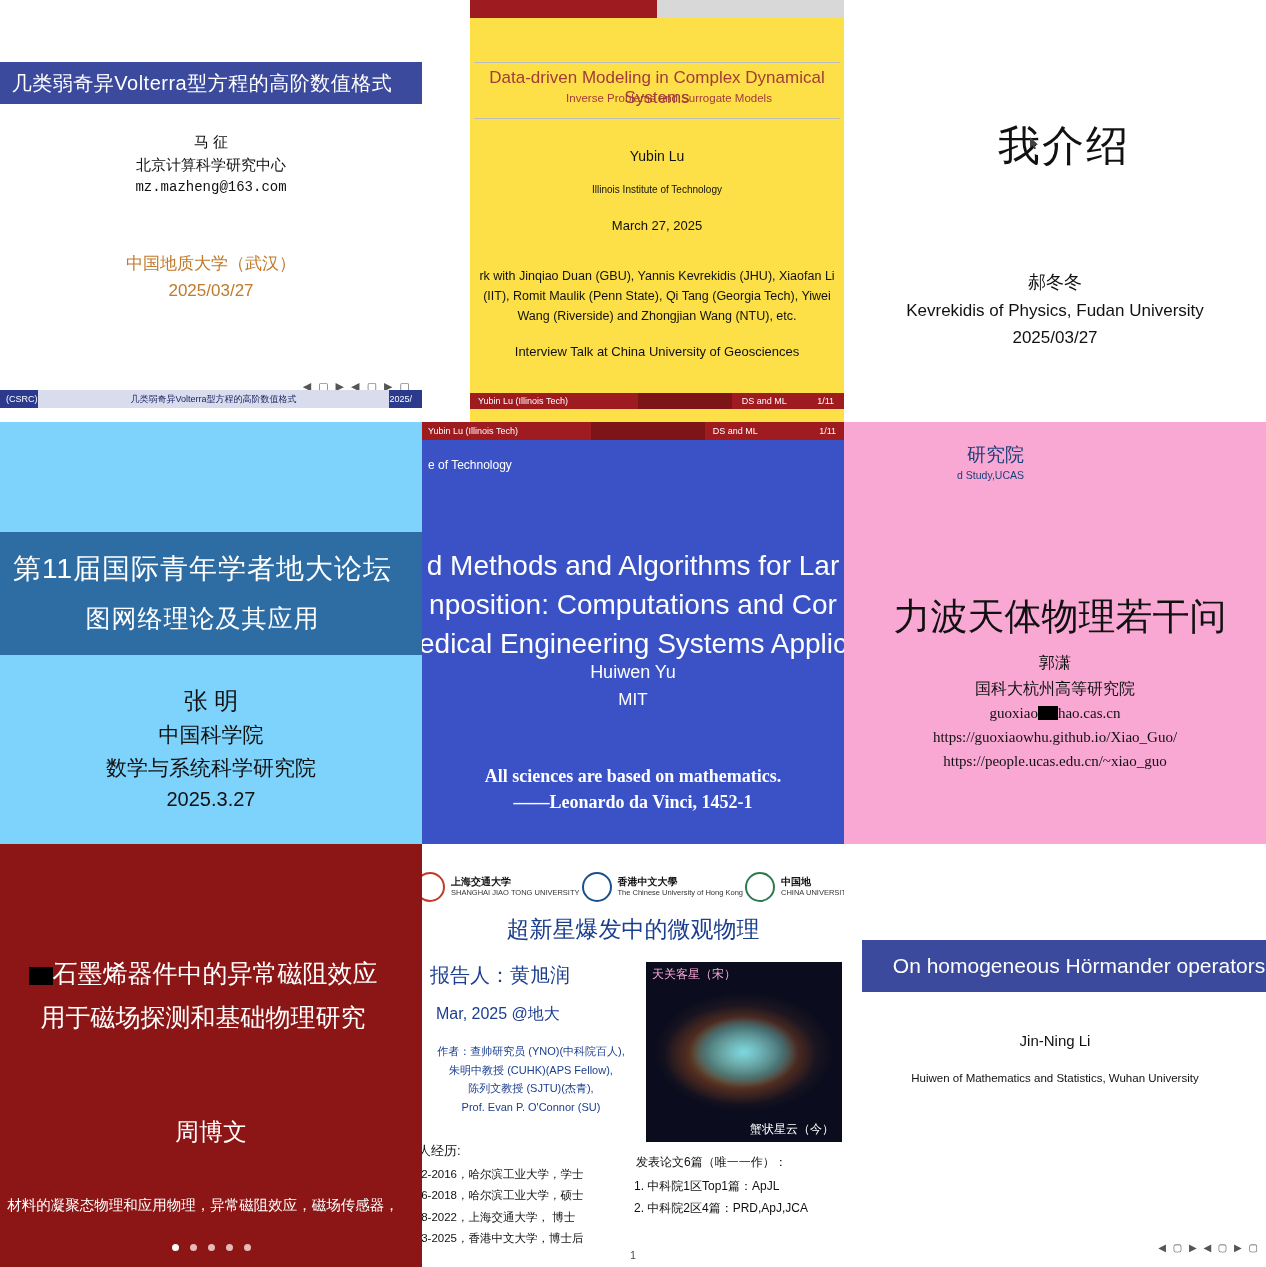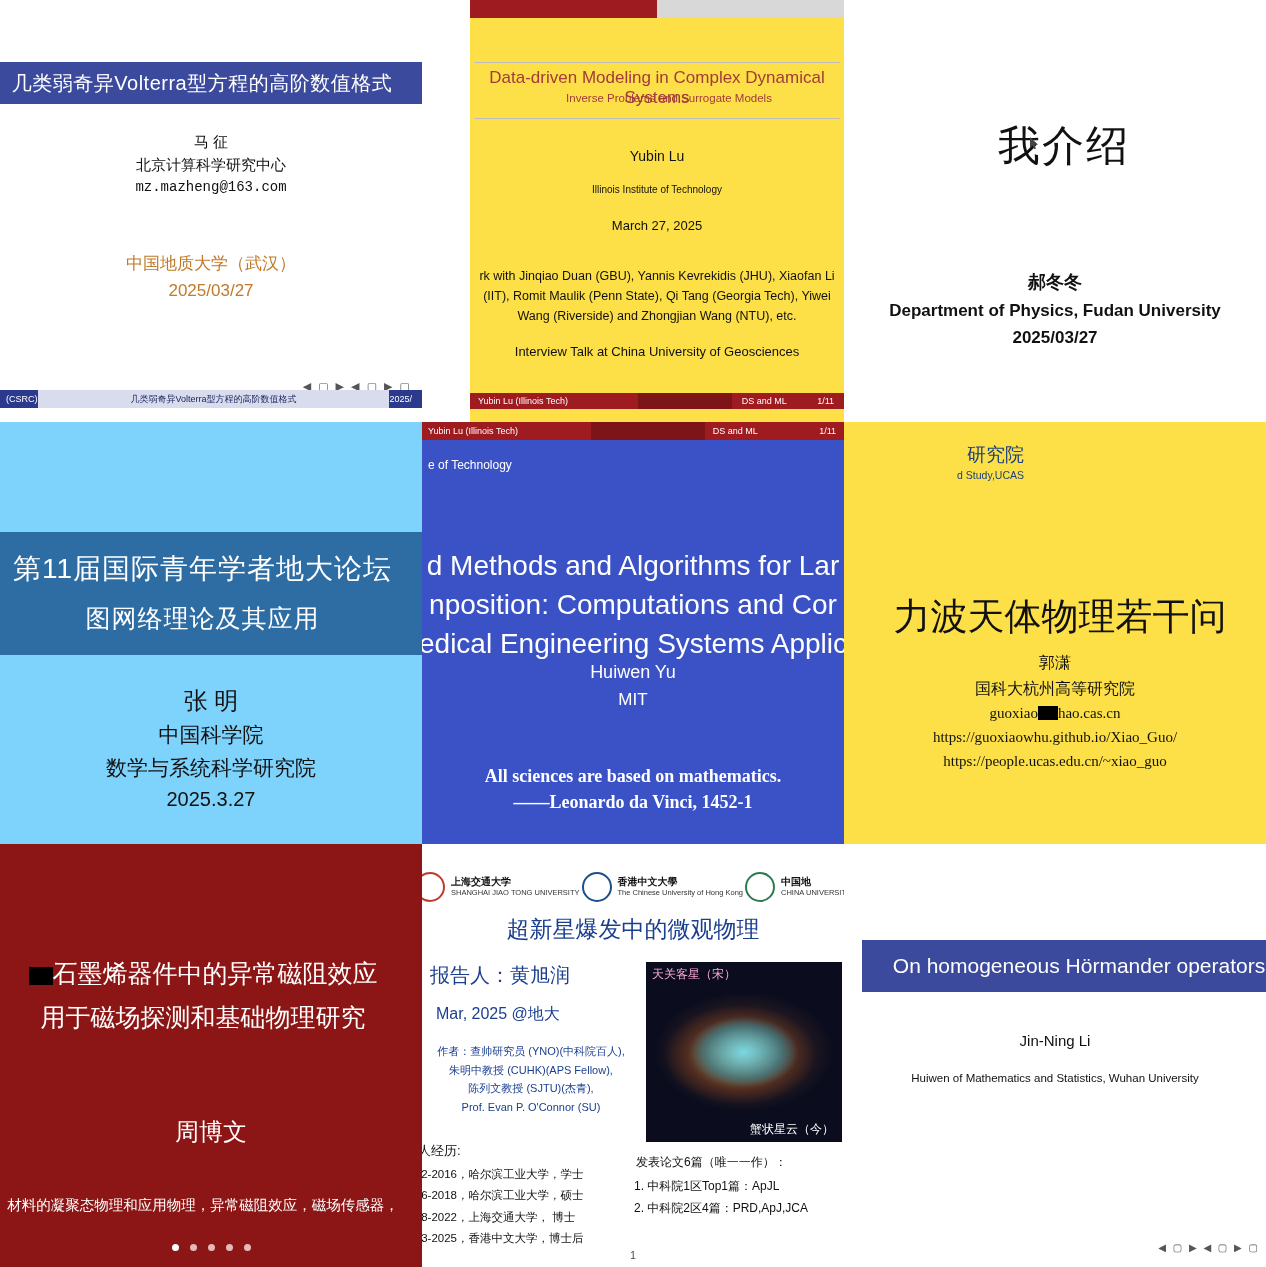--- a/index.html
+++ b/index.html
@@ -77,21 +77,21 @@
 
   
   .c3{background:#ffffff;}
   .c3 .bigtitle{
     position:absolute;left:-10px;top:118px;width:460px;text-align:center;
     font-size:42px;color:#111;letter-spacing:2px;
   }
   .c3 .cursor{position:absolute;left:186px;top:136px;width:9px;height:13px;}
   .c3 .meta{
     position:absolute;left:0;right:0;top:268px;text-align:center;
-    font-size:17px;color:#111;line-height:1.6;font-weight:bold;
+    font-size:17px;color:#111;line-height:1.6;
   }
   .c3 .meta .nm{font-size:18px;}
 
   
   .c4{background:#7dd3fc;}
   .c4 .band{
     position:absolute;left:-20px;top:110px;width:445px;
     background:#2e6ca4;color:#fff;padding:18px 0 20px;
     text-align:center;
   }
@@ -116,21 +116,21 @@
   .c5 .topbar .c{width:33%;background:#9e1b20;display:flex;align-items:center;justify-content:space-between;padding:0 8px;box-sizing:border-box;}
   .c5 .inst{position:absolute;left:6px;top:36px;font-size:12px;color:#fff;}
   .c5 .mt{position:absolute;left:-10px;right:-10px;top:124px;text-align:center;color:#fff;font-size:28px;line-height:1.4;white-space:nowrap;}
   .c5 .mt .ln{display:block;}
   .c5 .nm{position:absolute;left:0;right:0;top:240px;text-align:center;color:#fff;font-size:18px;}
   .c5 .af{position:absolute;left:0;right:0;top:268px;text-align:center;color:#fff;font-size:17px;}
   .c5 .q1{position:absolute;left:-6px;right:-6px;top:344px;text-align:center;color:#ffffff;font-size:18px;font-weight:bold;font-family:"Liberation Serif", serif;}
   .c5 .q2{position:absolute;left:-6px;right:-6px;top:370px;text-align:center;color:#ffffff;font-size:18px;font-weight:bold;font-family:"Liberation Serif", serif;white-space:nowrap;}
 
   
-  .c6{background:#fde047;}
+  .c6{background:#f9a8d4;}
   .c6 .logo{
     position:absolute;left:-20px;top:20px;width:200px;text-align:right;
     color:#1b3f7a;font-size:19px;line-height:1.35;
   }
   .c6 .logo .s{font-size:10.5px;}
   .c6 .bigtitle{
     position:absolute;left:-20px;right:-30px;top:170px;text-align:center;
     font-size:37px;color:#111;white-space:nowrap;
   }
   .c6 .info{
@@ -244,21 +244,21 @@
 
   <div class="cell c3">
     <div class="bigtitle">我介绍</div>
     <div class="cursor">
       <svg width="9" height="13" viewBox="0 0 9 13">
           <path d="M0 0 L0 11 L2.6 8.4 L4.3 12.3 L6 11.6 L4.3 7.9 L8 7.6 Z" fill="#444"></path>
         </svg>
     </div>
     <div class="meta">
       <div class="nm">郝冬冬</div>
-      <div>Department of Physics, Fudan University</div>
+      <div>Kevrekidis of Physics, Fudan University</div>
       <div>2025/03/27</div>
     </div>
   </div>
 
   <div class="cell c4">
     <div class="band">
       <div class="l1">第11届国际青年学者地大论坛</div>
       <div class="l2">图网络理论及其应用</div>
     </div>
     <div class="who">

